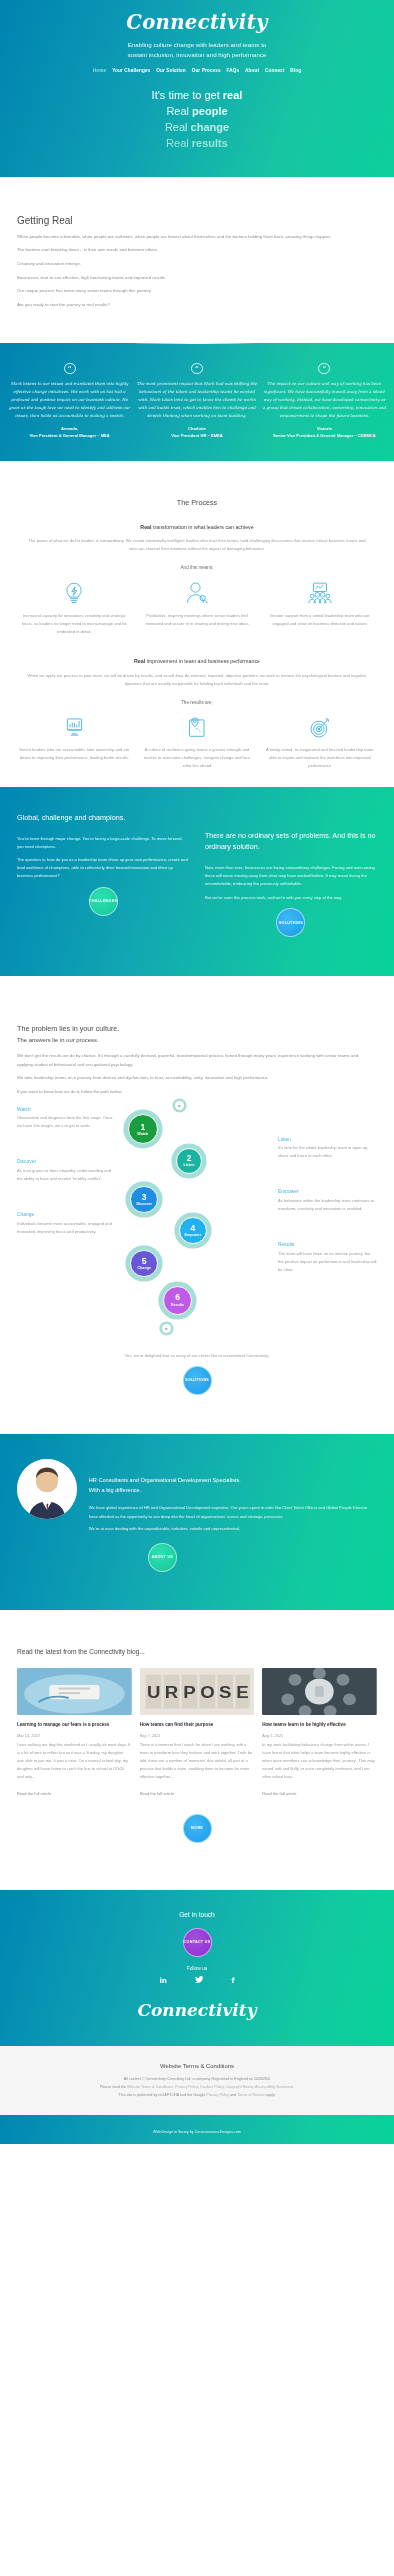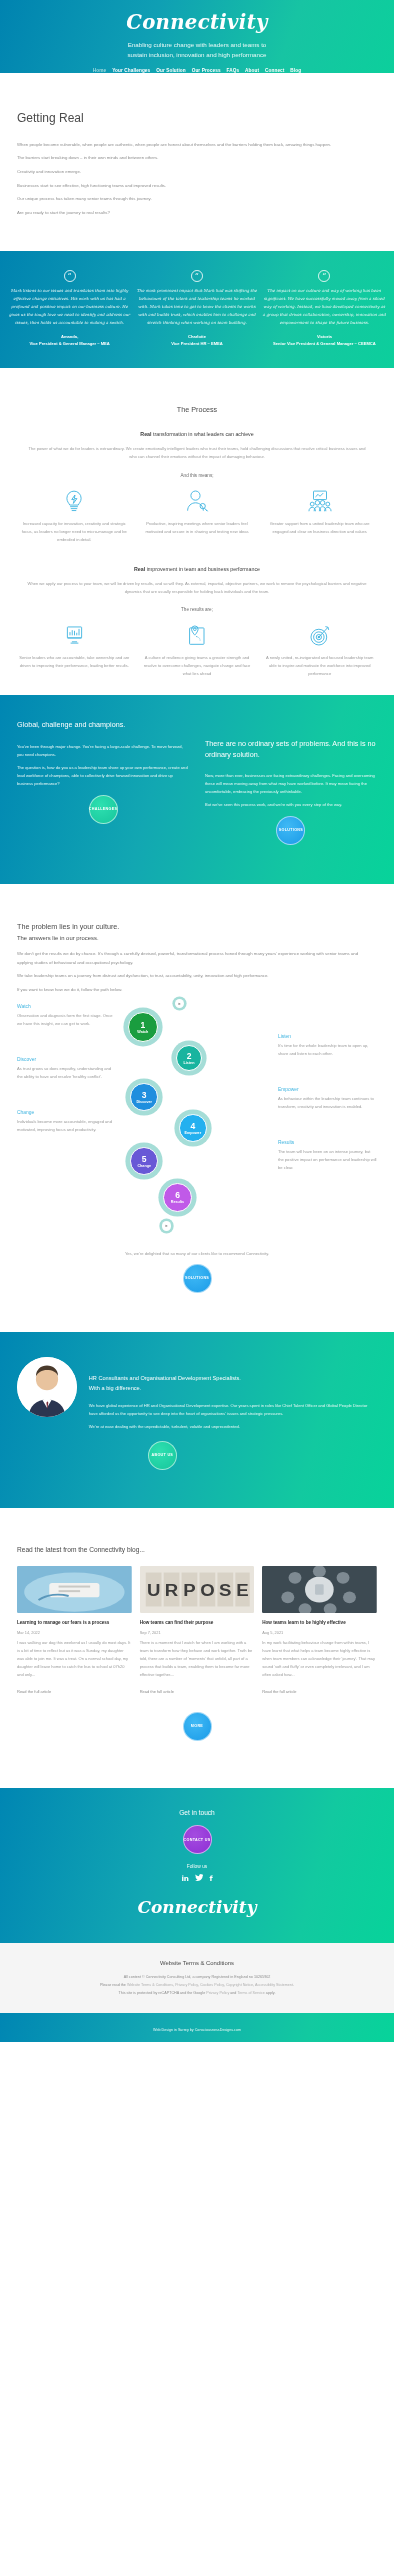--- a/index.html
+++ b/index.html
@@ -69,21 +69,21 @@
     background: #fff;
     border-radius: 0 0 100% 100% / 0 0 41px 41px;
   }
   .ellipse-top {
     background: #fff;
     border-radius: 100% 100% 0 0 / 38px 38px 0 0;
   }
 
   .section-pad { padding: 17px 17px 14.4px; }
   h2.sec {
-    font-size: 12px; font-weight: 400; color: #4a4a4a; margin-bottom: 15px;
+    font-size: 10px; font-weight: 400; color: #4a4a4a; margin-bottom: 6px;
   }
   p.body { font-size: 4.3px; line-height: 2.1; color: #8d8d8d; margin-bottom: 4.6px; }
 
   
   .testimonials { display: flex; padding: 19.7px 7.9px 22px; gap: 3.9px; }
   .tcard { flex: 1; text-align: center; color: #fff; }
   .qmark {
     width: 11.8px; height: 11.8px; border: 0.8px solid rgba(255,255,255,.85);
     border-radius: 50%; margin: 0 auto 5.3px; font-size: 6.6px; line-height: 10.5px;
     font-family: "DejaVu Serif", serif; font-weight: 700;
@@ -167,21 +167,21 @@
   .thumb { width: 100%; height: 47px; border-radius: 1.3px; overflow: hidden; position: relative; }
   .post h4 { font-size: 4.6px; font-weight: 700; color: #2e2e2e; margin: 6.6px 0 3.9px; line-height: 1.45; }
   .post .date { font-size: 3.9px; color: #9a9a9a; margin-bottom: 3.9px; }
   .post p { font-size: 4px; line-height: 2.0; color: #9a9a9a; margin-bottom: 3.3px; }
   .post a { font-size: 4px; color: #8a8a8a; text-decoration: none; }
 
   
   .contact { text-align: center; padding: 22px 13px 26px; color: #fff; }
   .contact h3 { font-size: 6.6px; font-weight: 400; margin-bottom: 9.2px; }
   .follow { font-size: 4.9px; margin: 9.2px 0 5.3px; color: #f0fbf8; }
-  .socials { display: flex; justify-content: center; gap: 6px; margin-bottom: 14.4px; }
+  .socials { display: flex; justify-content: center; gap: 28px; margin-bottom: 14.4px; }
   .socials span { font-size: 7.2px; font-weight: 700; color: #fff; font-family: "DejaVu Sans", sans-serif; }
   .footer-logo {
     font-family: "DejaVu Serif", serif; font-style: italic; font-weight: 700;
     font-size: 17px; color: #fff;
   }
 
   
   .legal { background: #f5f5f5; text-align: center; padding: 17px 19.7px 15.8px; }
   .legal h4 { font-size: 5.9px; font-weight: 400; color: #4a4a4a; margin-bottom: 6.6px; }
   .legal p { font-size: 3.7px; color: #8d8d8d; line-height: 2.2; }
@@ -206,20 +206,26 @@
         <a href="#">Your Challenges</a>
         <a href="#">Our Solution</a>
         <a href="#">Our Process</a>
         <a href="#">FAQs</a>
         <a href="#">About</a>
         <a href="#">Connect</a>
         <a href="#">Blog</a>
       </div>
     </div>
 
+    <div class="hero">
+      <h1><span>It's time to get </span><b>real</b></h1>
+      <h1 class="l2"><span>Real </span><b>people</b></h1>
+      <h1 class="l3"><span>Real </span><b>change</b></h1>
+      <h1 class="l4"><span>Real </span><b>results</b></h1>
+    </div>
   </div>
 
   <div class="ellipse-white" style="margin-top:-0.7px;">
     <div class="section-pad" style="padding-top:38px;padding-bottom:30px;">
       <h2 class="sec">Getting Real</h2>
       <p class="body">When people become vulnerable, when people are authentic, when people are honest about themselves and the barriers holding them back, amazing things happen.</p>
       <p class="body">The barriers start breaking down – in their own minds and between others.</p>
       <p class="body">Creativity and innovation emerge.</p>
       <p class="body">Businesses start to see effective, high functioning teams and improved results.</p>
       <p class="body">Our unique process has taken many senior teams through this journey.</p>
@@ -349,21 +355,21 @@
       <div style="flex:1;padding-top:18.4px;">
         <h3>There are no ordinary sets of problems. And this is no ordinary solution.</h3>
         <p>Now, more than ever, businesses are facing extraordinary challenges. Facing and overcoming these will mean moving away from what may have worked before. It may mean facing the uncomfortable, embracing the previously unthinkable.</p>
         <p>But we've seen this process work, and we're with you every step of the way.</p>
         <div class="circlebtn c-blue">SOLUTIONS</div>
       </div>
     </div>
   </div>
 
   <div class="ellipse-white ellipse-top" style="margin-top:-0.7px;">
-    <div class="process" style="padding-top:38px;">
+    <div class="process" style="padding-top:48px;">
       <h3>The problem lies in your culture.</h3>
       <h4>The answers lie in our process.</h4>
       <p class="body">We don't get the results we do by chance. It's through a carefully devised, powerful, transformational process honed through many years' experience working with senior teams and applying studies of behavioural and occupational psychology.</p>
       <p class="body">We take leadership teams on a journey from distrust and dysfunction, to trust, accountability, unity, innovation and high performance.</p>
       <p class="body">If you want to know how we do it, follow the path below.</p>
 
       <div class="steps-wrap">
         <div class="steps-side">
           <div class="sblock">
             <h5>Watch</h5>

